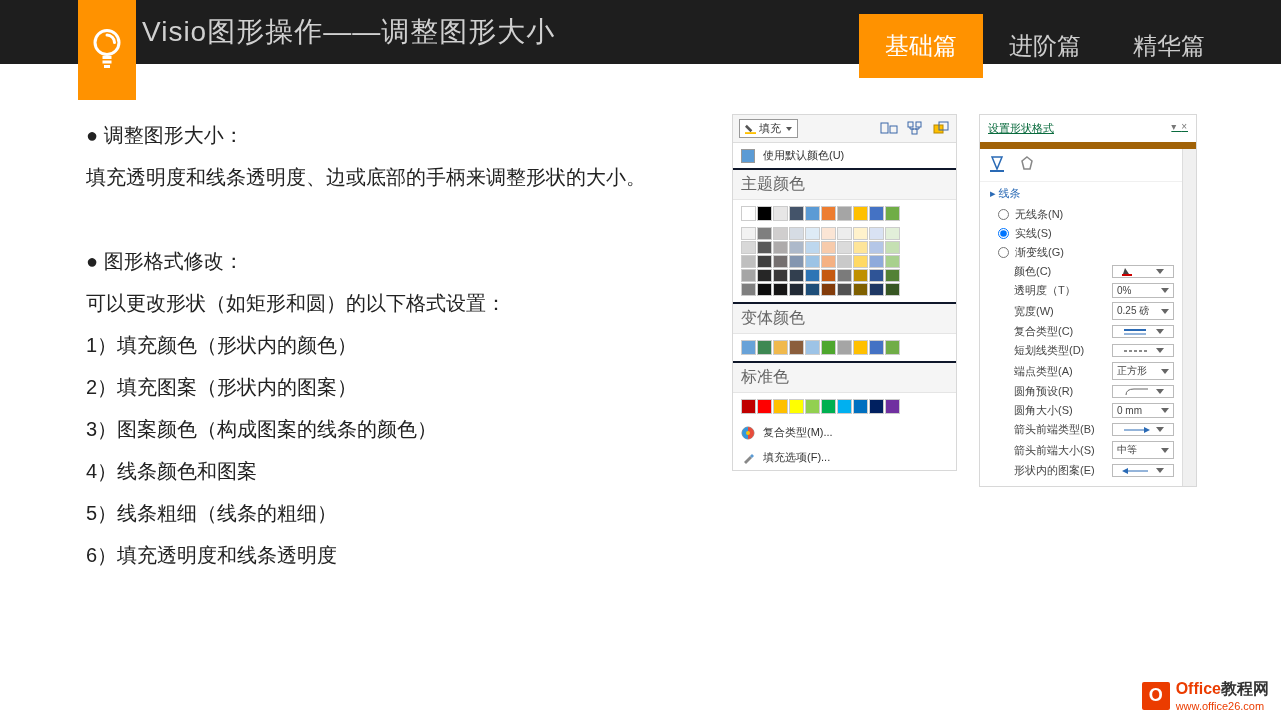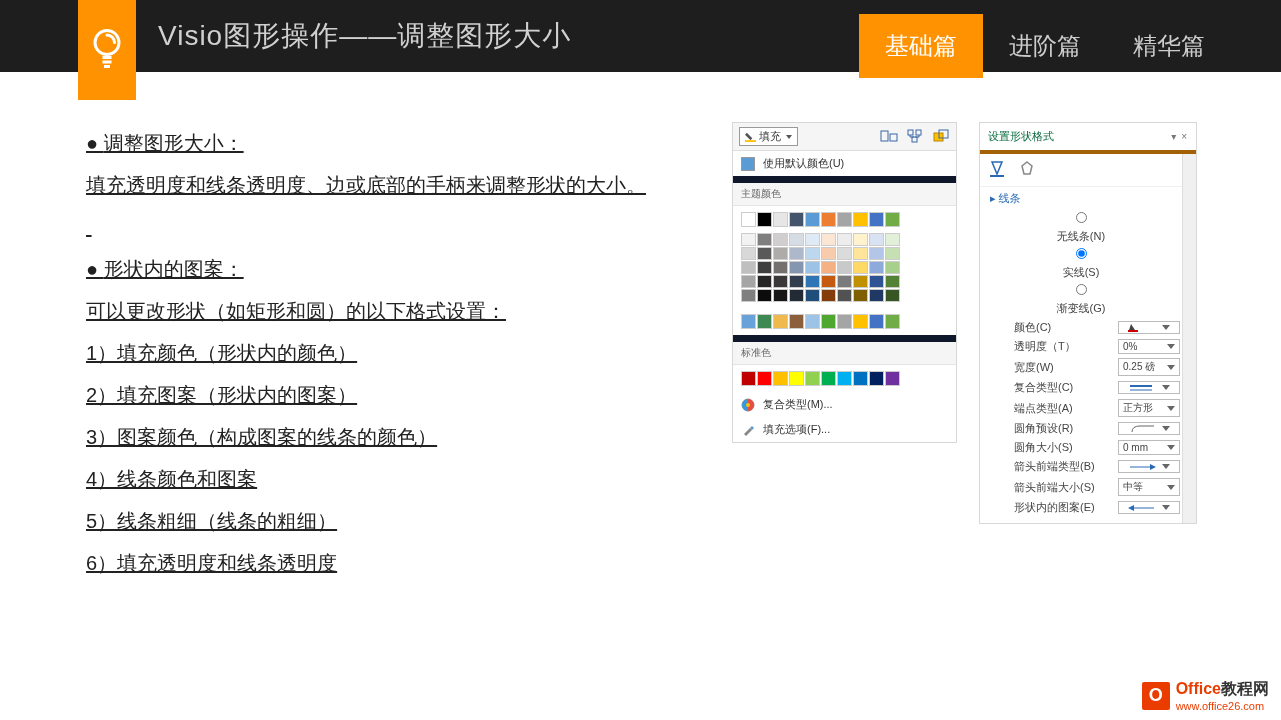--- a/index.html
+++ b/index.html
@@ -1,53 +1,53 @@
 <!DOCTYPE html>
 <html><head>
 <meta charset="utf-8">
 <style>
   * { box-sizing: border-box; margin: 0; padding: 0; }
   body { font-family: "Microsoft YaHei", "PingFang SC", sans-serif; background: #fff; width: 1281px; height: 720px; position: relative; overflow: hidden; }
-  .header { height: 72px; background: #1e1e1e; display: flex; align-items: center; padding-left: 78px; position: relative; }
+  .header { height: 64px; background: #1e1e1e; display: flex; align-items: center; padding-left: 62px; position: relative; }
   .logo { width: 58px; height: 100px; background: #ff9200; display: flex; align-items: center; justify-content: center; position: absolute; left: 78px; top: 0; }
   .logo svg { width: 36px; height: 48px; }
   .title { color: #d0d0d0; font-size: 28px; font-weight: 300; margin-left: 80px; letter-spacing: 1px; }
   .tabs { position: absolute; right: 50px; top: 0; height: 92px; display: flex; align-items: center; gap: 0; }
   .tab { padding: 16px 26px; font-size: 24px; color: #ccc; cursor: pointer; font-weight: 300; }
   .tab.active { background: #ff9200; color: #fff; }
   .content { padding: 50px 0 0 86px; display: flex; gap: 30px; }
   .text-col { width: 616px; font-size: 20px; line-height: 2.1; color: #222; }
-  .text-col p { margin-bottom: 0; text-decoration: underline; }
+  .text-col p { margin-bottom: 0; }
   .bullet::before { content: "● "; }
   .image-col { display: flex; gap: 22px; align-items: flex-start; padding-top: 0; }
   .panel { background: #fff; border: 1px solid #d8d8d8; font-size: 11px; color: #333; }
   
   .fill-panel { width: 225px; }
   .fill-header { padding: 4px 6px; border-bottom: 1px solid #ddd; display: flex; align-items: center; gap: 10px; background: #f5f5f5; }
   .fill-btn { border: 1px solid #999; background: #fff; padding: 1px 5px; display: inline-flex; align-items: center; gap: 3px; font-size: 11px; }
   .mini-icons { display: flex; gap: 8px; margin-left: auto; }
   .mini-icons span svg { width: 18px; height: 14px; }
   .row { padding: 5px 8px; display: flex; align-items: center; gap: 8px; }
   .sw { width: 14px; height: 14px; border: 1px solid #999; display: inline-block; }
-  .section-label { padding: 4px 8px; background: #f5f5f5; font-size: 10px; color: #666; border-top: 7px solid #0f172a; border-bottom: 1px solid #e5e5e5; }
+  .section-label { padding: 4px 8px; background: #f5f5f5; font-size: 16px; color: #666; border-top: 2px solid #0f172a; border-bottom: 1px solid #e5e5e5; }
   .swatch-grid { padding: 6px 8px; display: flex; flex-direction: column; gap: 1px; }
   .swatch-row { display: flex; gap: 1px; }
   .swatch-row .c { width: 15px; height: 13px; border: 1px solid #ccc; }
   .swatch-row.tall .c { height: 15px; }
   .icon-circle { width: 14px; height: 14px; }
   
   .format-panel { width: 218px; font-size: 11px; }
-  .fp-head { padding: 6px 8px; color: #0a6b3e; display: flex; align-items: center; justify-content: space-between; border-bottom: 4px solid #a16207; }
+  .fp-head { padding: 6px 8px; color: #0a6b3e; display: flex; justify-content: space-between; border-bottom: 7px solid #a16207; text-decoration: underline; }
   .fp-head .ctl { color: #777; font-size: 10px; letter-spacing: 1px; }
   .fp-icons { padding: 6px 8px; display: flex; gap: 12px; border-bottom: 1px solid #f0f0f0; }
   .fp-icons svg { width: 18px; height: 18px; }
   .fp-section { padding: 4px 10px; color: #2a6ab5; font-size: 11px; }
-  .fp-radio { padding: 2px 18px; display: flex; align-items: center; gap: 6px; font-size: 11px; color: #444; flex-direction: column; }
+  .fp-radio { padding: 2px 18px; display: flex; align-items: center; gap: 6px; font-size: 11px; color: #444; }
   .fp-radio input { width: 11px; height: 11px; }
-  .fp-field { display: flex; align-items: center; justify-content: space-between; padding: 2px 2px 2px 34px; font-size: 11px; color: #444; }
+  .fp-field { display: flex; align-items: center; justify-content: space-between; padding: 2px 8px 2px 34px; font-size: 11px; color: #444; }
   .fp-field .val { border: 1px solid #bbb; background: #fff; min-width: 62px; padding: 1px 4px; font-size: 10px; display: inline-flex; align-items: center; justify-content: space-between; gap: 4px; }
   .fp-field .val.combo::after { content: ""; border-left: 4px solid transparent; border-right: 4px solid transparent; border-top: 5px solid #666; }
   .fp-field .val.icon { justify-content: center; }
   .fp-field .val.icon svg { width: 30px; height: 9px; }
   .scrollbar { width: 14px; background: #f0f0f0; border-left: 1px solid #ddd; }
   .fp-body { display: flex; }
   .fp-left { flex: 1; padding-bottom: 6px; }
   .footer-logo { position: absolute; right: 12px; bottom: 8px; font-size: 16px; font-weight: bold; display: flex; align-items: center; gap: 6px; }
   .footer-logo .o { width: 28px; height: 28px; background: #eb3c00; color: #fff; display: flex; align-items: center; justify-content: center; font-size: 18px; border-radius: 2px; }
   .footer-logo .t1 { color: #eb3c00; }
@@ -72,21 +72,21 @@
     <div class="tab">进阶篇</div>
     <div class="tab">精华篇</div>
   </div>
 </div>
 
 <div class="content">
   <div class="text-col">
     <p class="bullet">调整图形大小：</p>
     <p>填充透明度和线条透明度、边或底部的手柄来调整形状的大小。</p>
     <p>&nbsp;</p>
-    <p class="bullet">形状内的图案：</p>
+    <p class="bullet">图形格式修改：</p>
     <p>可以更改形状（如矩形和圆）的以下格式设置：</p>
     <p>1）填充颜色（形状内的颜色）</p>
     <p>2）填充图案（形状内的图案）</p>
     <p>3）图案颜色（构成图案的线条的颜色）</p>
     <p>4）线条颜色和图案</p>
     <p>5）线条粗细（线条的粗细）</p>
     <p>6）填充透明度和线条透明度</p>
   </div>
 
   <div class="image-col">
@@ -191,20 +191,21 @@
             <div class="c" style="background: rgb(23, 22, 22);"></div>
             <div class="c" style="background: rgb(34, 42, 53);"></div>
             <div class="c" style="background: rgb(30, 78, 121);"></div>
             <div class="c" style="background: rgb(131, 60, 11);"></div>
             <div class="c" style="background: rgb(82, 82, 82);"></div>
             <div class="c" style="background: rgb(127, 96, 0);"></div>
             <div class="c" style="background: rgb(31, 56, 100);"></div>
             <div class="c" style="background: rgb(55, 86, 35);"></div>
           </div>
       </div>
+      <div class="section-label">变体颜色</div>
       <div class="swatch-grid">
         <div class="swatch-row tall" id="variant-row">
             <div class="c" style="background: rgb(104, 162, 216);"></div>
             <div class="c" style="background: rgb(62, 136, 83);"></div>
             <div class="c" style="background: rgb(240, 185, 77);"></div>
             <div class="c" style="background: rgb(139, 94, 60);"></div>
             <div class="c" style="background: rgb(157, 195, 230);"></div>
             <div class="c" style="background: rgb(78, 167, 46);"></div>
             <div class="c" style="background: rgb(165, 165, 165);"></div>
             <div class="c" style="background: rgb(255, 192, 0);"></div>
@@ -295,20 +296,28 @@
           <div class="fp-field">
             <span>复合类型(C)</span>
             <span class="val icon combo">
                 <svg viewBox="0 0 30 9">
                   <line x1="2" y1="3" x2="24" y2="3" stroke="#2a6ab5" stroke-width="2"></line>
                   <line x1="2" y1="7" x2="24" y2="7" stroke="#2a6ab5" stroke-width="1"></line>
                 </svg>
               </span>
           </div>
           <div class="fp-field">
+            <span>短划线类型(D)</span>
+            <span class="val icon combo">
+                <svg viewBox="0 0 30 9">
+                  <line x1="2" y1="5" x2="26" y2="5" stroke="#666" stroke-width="1.5" stroke-dasharray="3 2"></line>
+                </svg>
+              </span>
+          </div>
+          <div class="fp-field">
             <span>端点类型(A)</span>
             <span class="val combo">正方形</span>
           </div>
           <div class="fp-field">
             <span>圆角预设(R)</span>
             <span class="val icon combo">
                 <svg viewBox="0 0 30 9">
                   <path d="M4 8 Q4 2 12 2 L26 2" fill="none" stroke="#666"></path>
                 </svg>
               </span>

